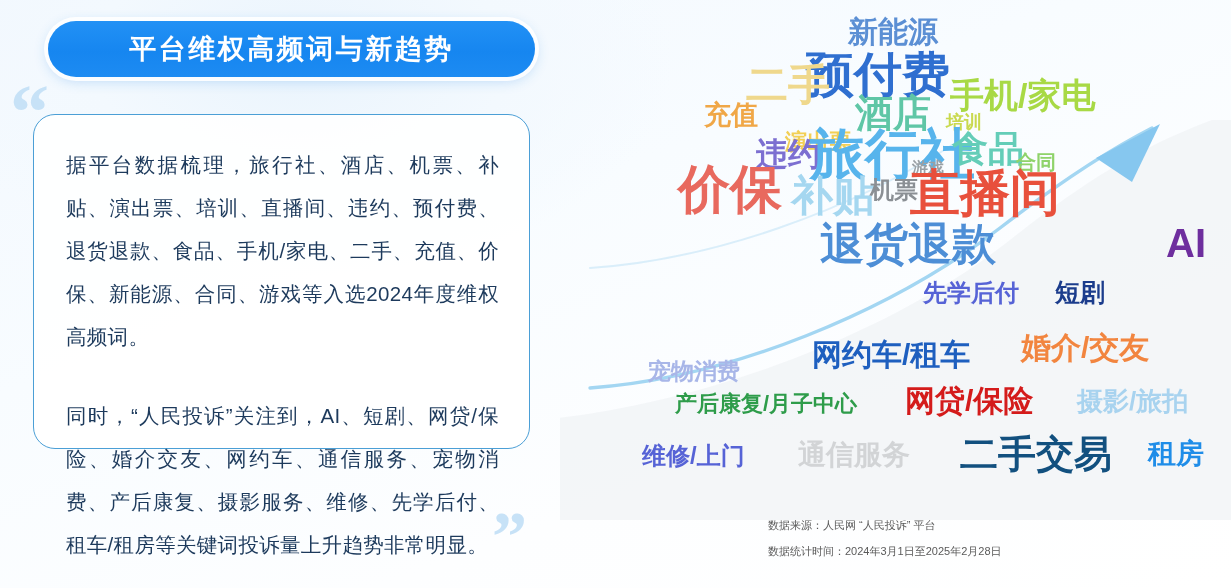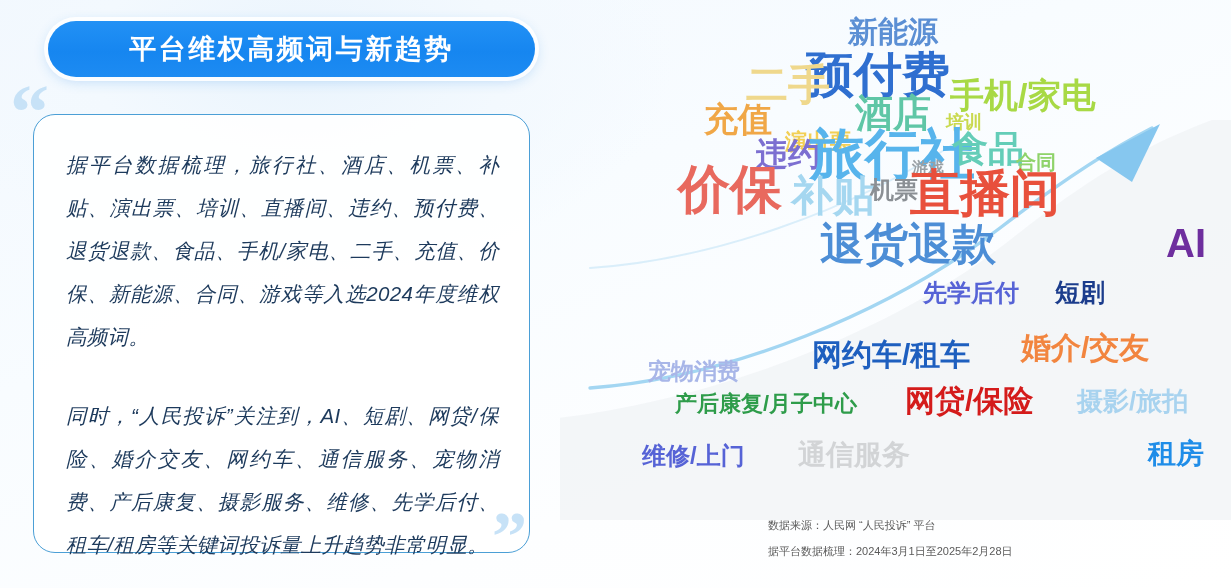--- a/index.html
+++ b/index.html
@@ -86,27 +86,26 @@
     font-family: "Liberation Serif", "DejaVu Serif", serif;
     font-weight: bold;
     user-select: none;
   }
 
   .text-card {
     position: absolute;
     left: 33px;
     top: 114px;
     width: 497px;
-    height: 439px;
+    height: 335px;
     box-sizing: border-box;
     border: 1.4px solid #4b9fd6;
     border-radius: 22px;
     background: rgba(255,255,255,0.88);
     padding: 28px 30px 20px 32px;
-    font-style: italic;
   }
   .body-para {
     color: #1d3a5c;
     font-size: 20.5px;
     line-height: 43px;
     letter-spacing: 0.3px;
     margin: 0;
     text-align: justify;
   }
   .body-para + .body-para {
@@ -170,21 +169,21 @@
 
     <span class="quote-close">”</span>
   </div>
 
   <div class="cloud" id="cloud">
       <span class="w" style="left: 268px; top: 17px; font-size: 30px; color: rgb(91, 143, 212);">新能源</span>
       <span class="w" style="left: 226px; top: 51px; font-size: 48px; color: rgb(47, 111, 208);">预付费</span>
       <span class="w" style="left: 166px; top: 64px; font-size: 42px; color: rgb(239, 216, 140);">二手</span>
       <span class="w" style="left: 370px; top: 78px; font-size: 34px; color: rgb(168, 217, 69);">手机/家电</span>
       <span class="w" style="left: 275px; top: 94px; font-size: 38px; color: rgb(95, 198, 166);">酒店</span>
-      <span class="w" style="left: 124px; top: 102px; font-size: 34px; color: rgb(240, 167, 71);">充值</span>
+      <span class="w" style="left: 124px; top: 102px; font-size: 27px; color: rgb(240, 167, 71);">充值</span>
       <span class="w" style="left: 205px; top: 107px; font-size: 22px; color: rgb(242, 207, 85); margin-top: 24px;">演出票</span>
       <span class="w" style="left: 366px; top: 113px; font-size: 18px; color: rgb(201, 217, 78);">培训</span>
       <span class="w" style="left: 176px; top: 138px; font-size: 32px; color: rgb(124, 111, 209);">违约</span>
       <span class="w" style="left: 230px; top: 127px; font-size: 55px; color: rgb(87, 180, 236);">旅行社</span>
       <span class="w" style="left: 372px; top: 131px; font-size: 36px; color: rgb(100, 205, 184);">食品</span>
       <span class="w" style="left: 436px; top: 152px; font-size: 20px; color: rgb(143, 211, 106);">合同</span>
       <span class="w" style="left: 98px; top: 163px; font-size: 52px; color: rgb(232, 105, 94);">价保</span>
       <span class="w" style="left: 211px; top: 175px; font-size: 42px; color: rgb(165, 215, 240);">补贴</span>
       <span class="w" style="left: 290px; top: 178px; font-size: 24px; color: rgb(138, 143, 148);">机票</span>
       <span class="w" style="left: 332px; top: 160px; font-size: 16px; color: rgb(154, 160, 165);">游戏</span>
@@ -194,21 +193,22 @@
       <span class="w" style="left: 343px; top: 281px; font-size: 24px; color: rgb(86, 99, 214);">先学后付</span>
       <span class="w" style="left: 475px; top: 280px; font-size: 25px; color: rgb(27, 60, 140);">短剧</span>
       <span class="w" style="left: 441px; top: 333px; font-size: 30px; color: rgb(242, 133, 63);">婚介/交友</span>
       <span class="w" style="left: 232px; top: 340px; font-size: 30px; color: rgb(30, 95, 191);">网约车/租车</span>
       <span class="w" style="left: 68px; top: 360px; font-size: 23px; color: rgb(168, 182, 232);">宠物消费</span>
       <span class="w" style="left: 325px; top: 386px; font-size: 30px; color: rgb(212, 27, 27);">网贷/保险</span>
       <span class="w" style="left: 497px; top: 388px; font-size: 26px; color: rgb(168, 211, 239);">摄影/旅拍</span>
       <span class="w" style="left: 95px; top: 393px; font-size: 22px; color: rgb(46, 156, 74);">产后康复/月子中心</span>
       <span class="w" style="left: 62px; top: 444px; font-size: 24px; color: rgb(86, 99, 214);">维修/上门</span>
       <span class="w" style="left: 218px; top: 441px; font-size: 28px; color: rgb(210, 212, 214);">通信服务</span>
+      <span class="w" style="left: 380px; top: 435px; font-size: 38px; color: rgb(18, 80, 127);">二手交易</span>
       <span class="w" style="left: 568px; top: 440px; font-size: 28px; color: rgb(31, 141, 232);">租房</span>
     </div>
 
   <div class="footer">
     <div class="footer-line">数据来源：人民网 “人民投诉” 平台</div>
-    <div class="footer-line">据平台数据梳理：2024年3月1日至2025年2月28日</div>
+    <div class="footer-line">数据统计时间：2024年3月1日至2025年2月28日</div>
   </div>
 
 </div>
 
 </body></html>

